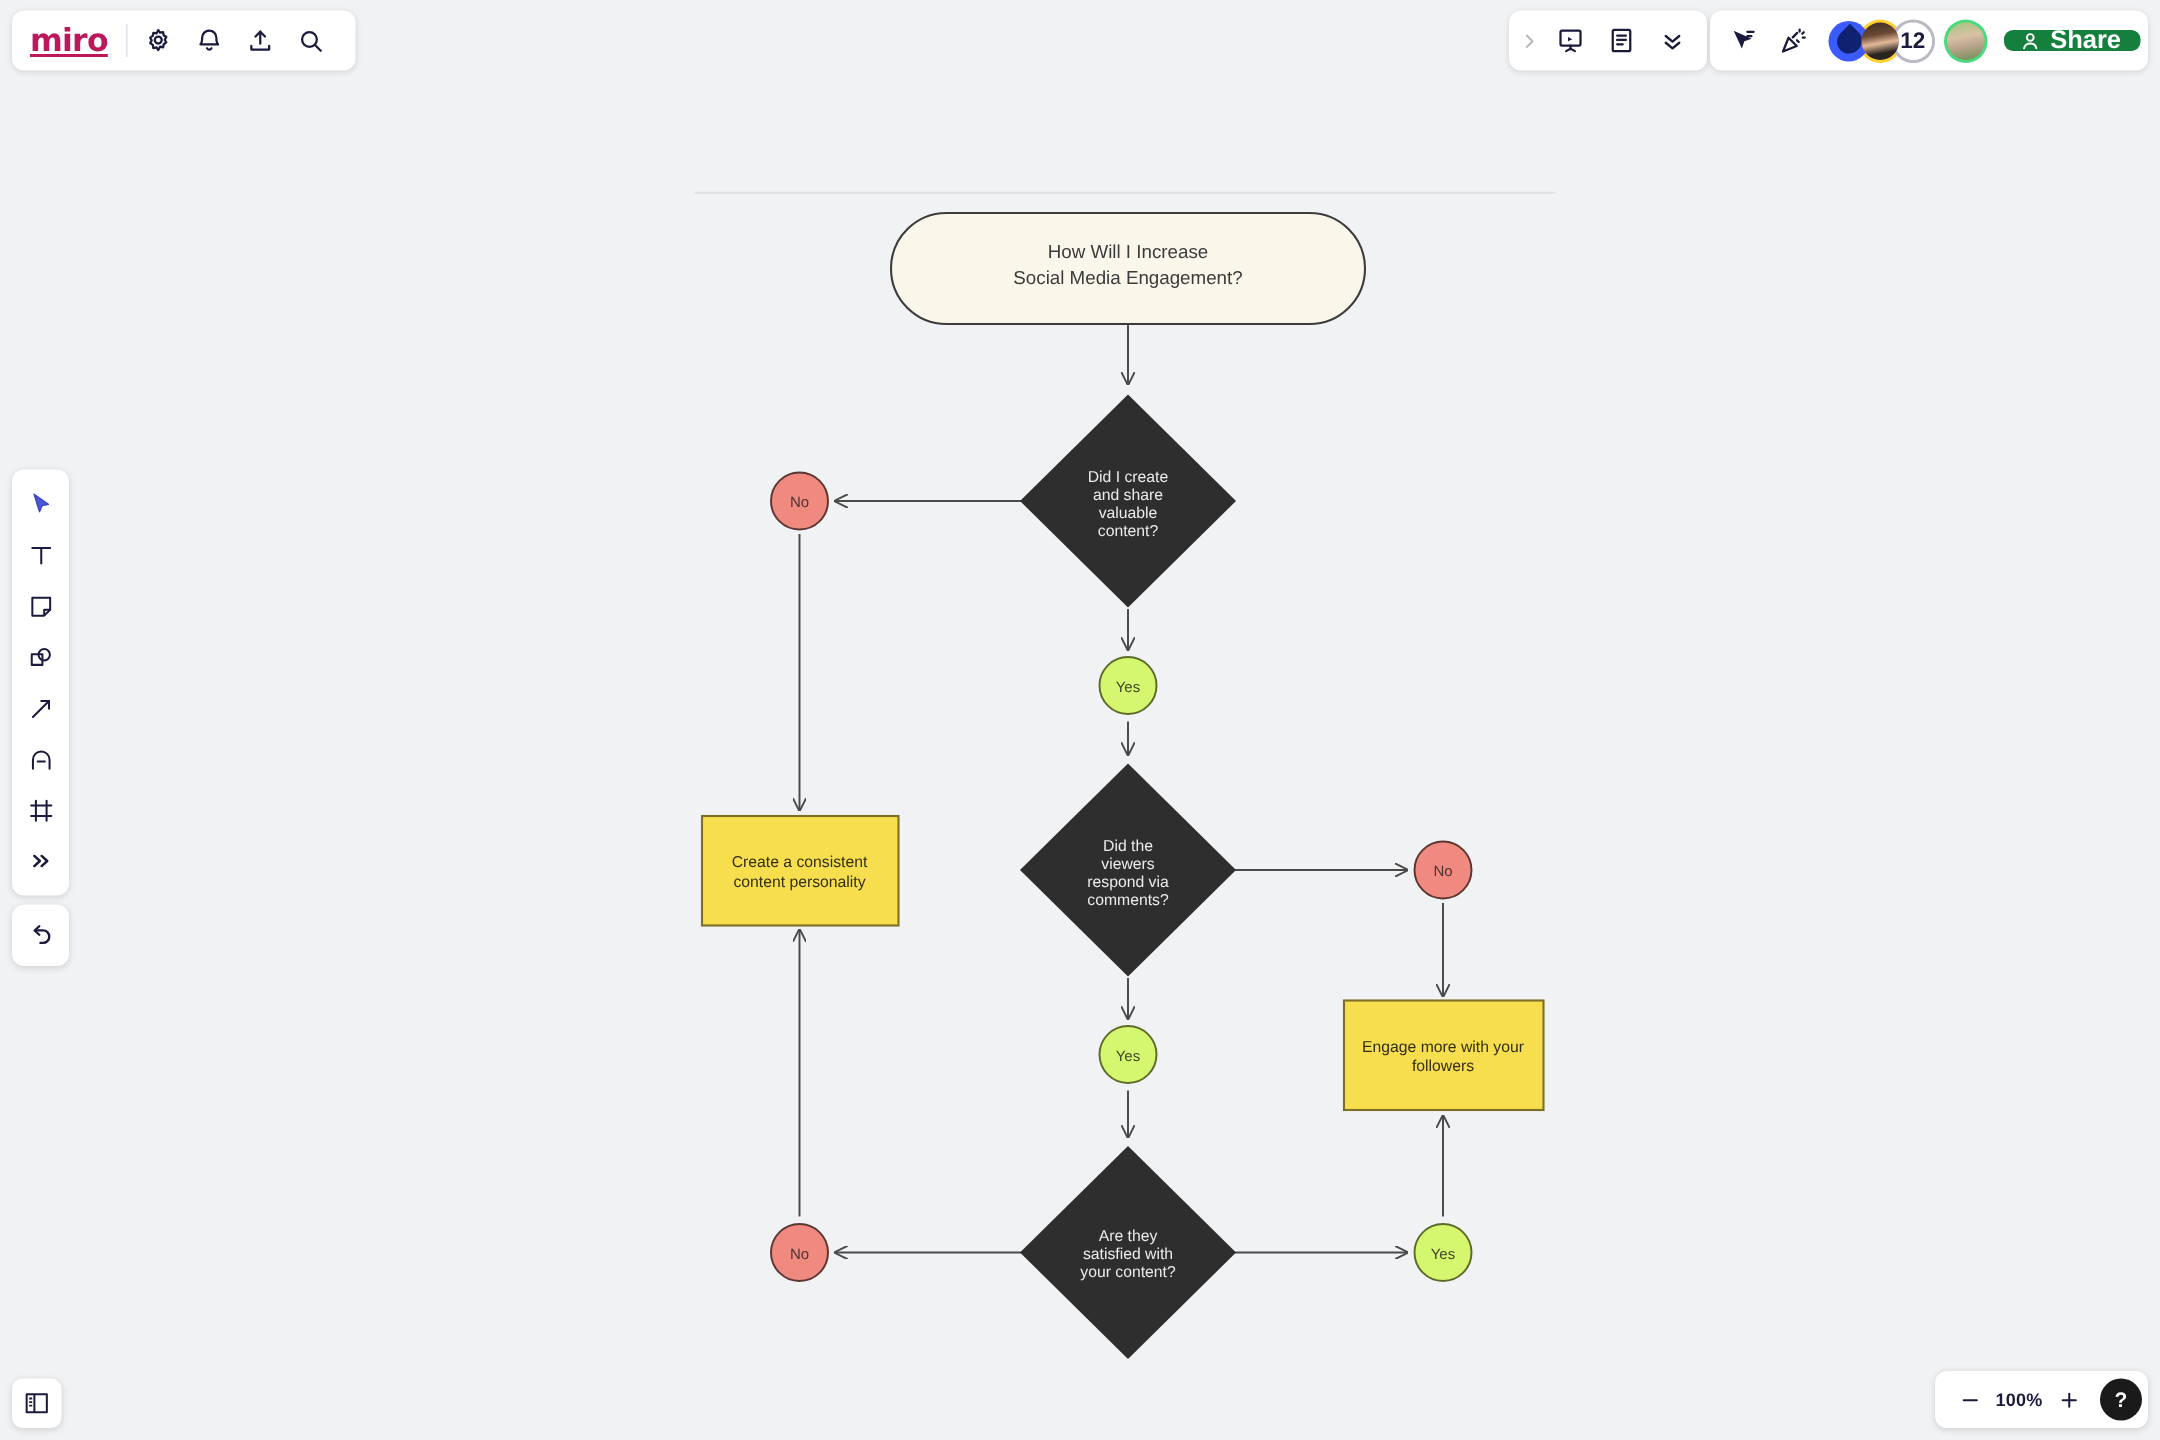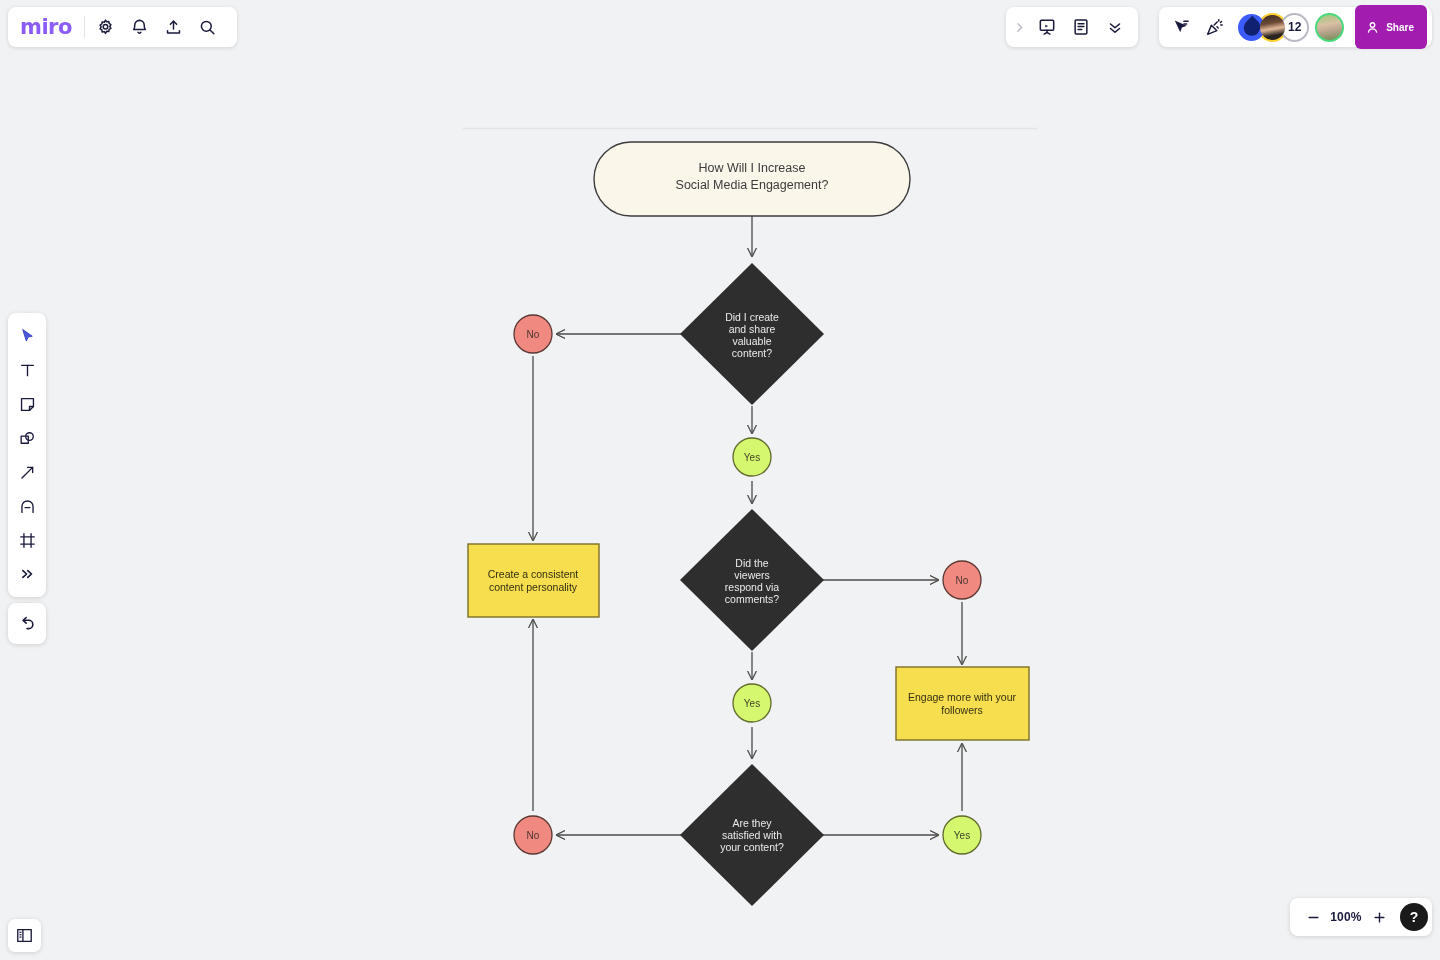--- a/index.html
+++ b/index.html
@@ -39,23 +39,24 @@
     border-radius: 8px;
     box-shadow: 0 1px 4px rgba(0,0,0,.13);
     padding: 0 12px;
     z-index: 20;
   }
   .brand {
     font-family: "DejaVu Sans", sans-serif;
     font-size: 21px;
     font-weight: 700;
     letter-spacing: -0.5px;
-    color: #8b5cf6;
+    color: #be185d;
     padding-right: 12px;
     user-select: none;
+    text-decoration: underline;
   }
   .vdiv { width: 1px; height: 22px; background: #e2e2ea; margin-right: 4px; }
   .ticon {
     width: 34px; height: 34px;
     display: flex; align-items: center; justify-content: center;
     border-radius: 6px;
     cursor: pointer;
   }
   .ticon svg { display: block; }
 
@@ -126,34 +127,34 @@
     position: relative;
     background: #caa98e;
   }
   .av-photo.f1 { background: linear-gradient(170deg,#3a2a22 0%,#6b4a34 34%,#e3b99a 55%,#2a2420 78%); }
   .av-photo.f2 { background: linear-gradient(170deg,#9fc87c 0%,#d8c0a4 38%,#b9a48e 62%,#6f8c54 100%); }
   .av-count {
     width: 25px; height: 23px;
     border-radius: 50%;
     background: #fff;
     display: flex; align-items: center; justify-content: center;
-    font-size: 12px;
+    font-size: 15px;
     font-weight: 600;
     color: #1a1a3d;
   }
   .share-btn {
     display: flex; align-items: center; gap: 6px;
-    height: 44px;
+    height: 14px;
     padding: 0 13px 0 10px;
-    background: #a21caf;
+    background: #15803d;
     color: #fff;
     border: none;
     border-radius: 6px;
     font-family: "Liberation Sans", sans-serif;
-    font-size: 10px;
+    font-size: 17px;
     font-weight: 600;
     cursor: pointer;
     margin-left: 5px;
   }
   .chev-right {
     width: 22px; height: 34px;
     display: flex; align-items: center; justify-content: center;
     cursor: pointer;
   }
 
@@ -196,21 +197,21 @@
     border-radius: 7px;
     box-shadow: 0 1px 5px rgba(0,0,0,.14);
     display: flex; align-items: center; justify-content: center;
     cursor: pointer;
     z-index: 20;
   }
 
   
   .zoombar {
     position: absolute;
-    right: 8px; bottom: 24px;
+    right: 8px; bottom: 8px;
     height: 38px;
     background: #fff;
     border-radius: 8px;
     box-shadow: 0 1px 5px rgba(0,0,0,.14);
     display: flex; align-items: center;
     padding: 0 4px 0 10px;
     gap: 2px;
     z-index: 20;
   }
   .zbtn {

